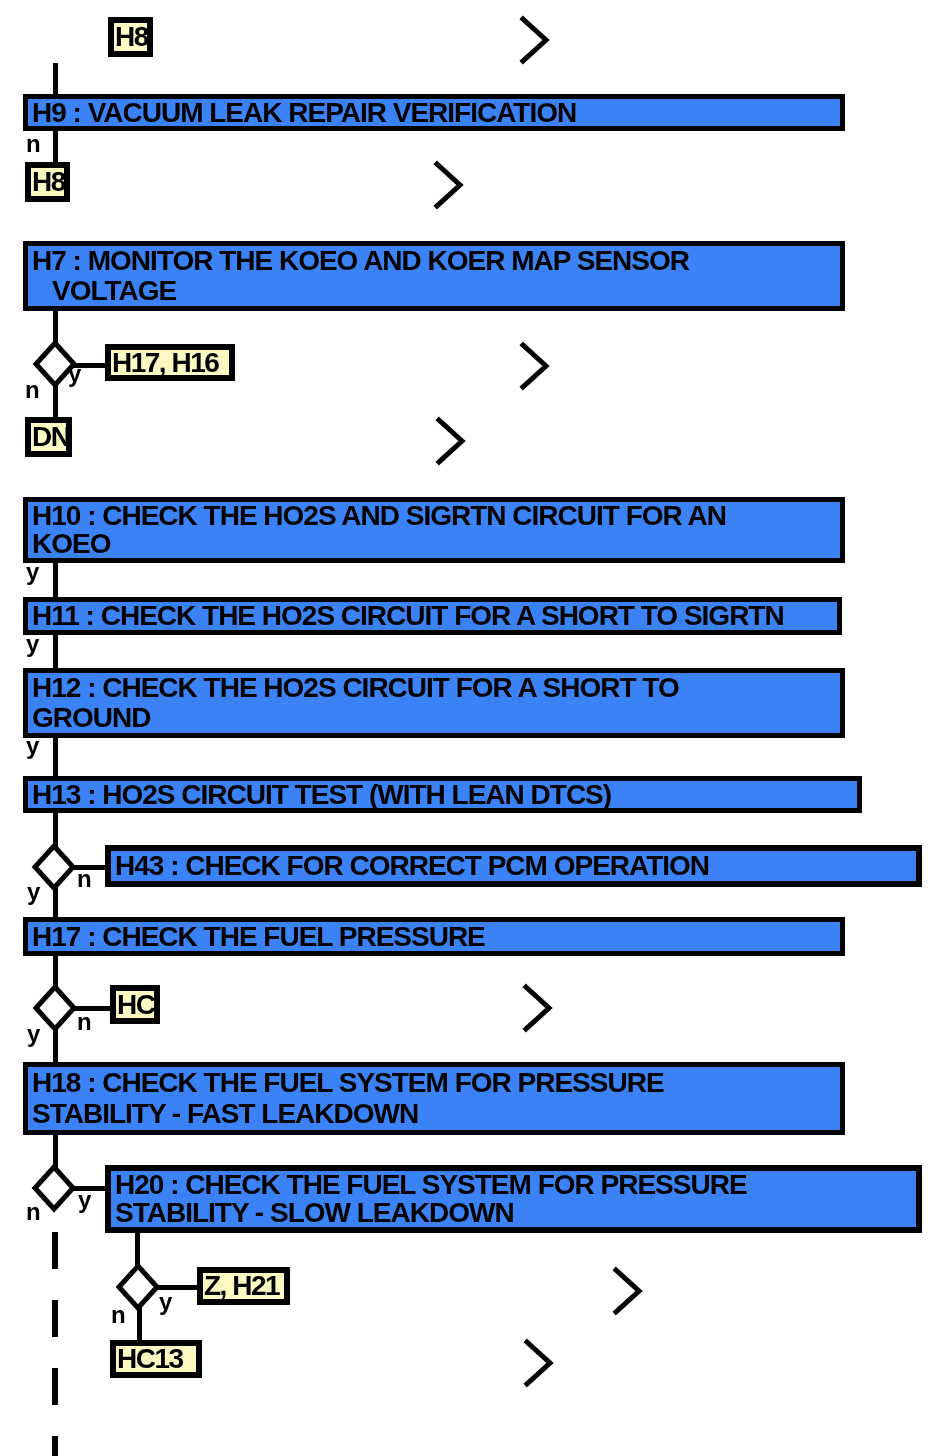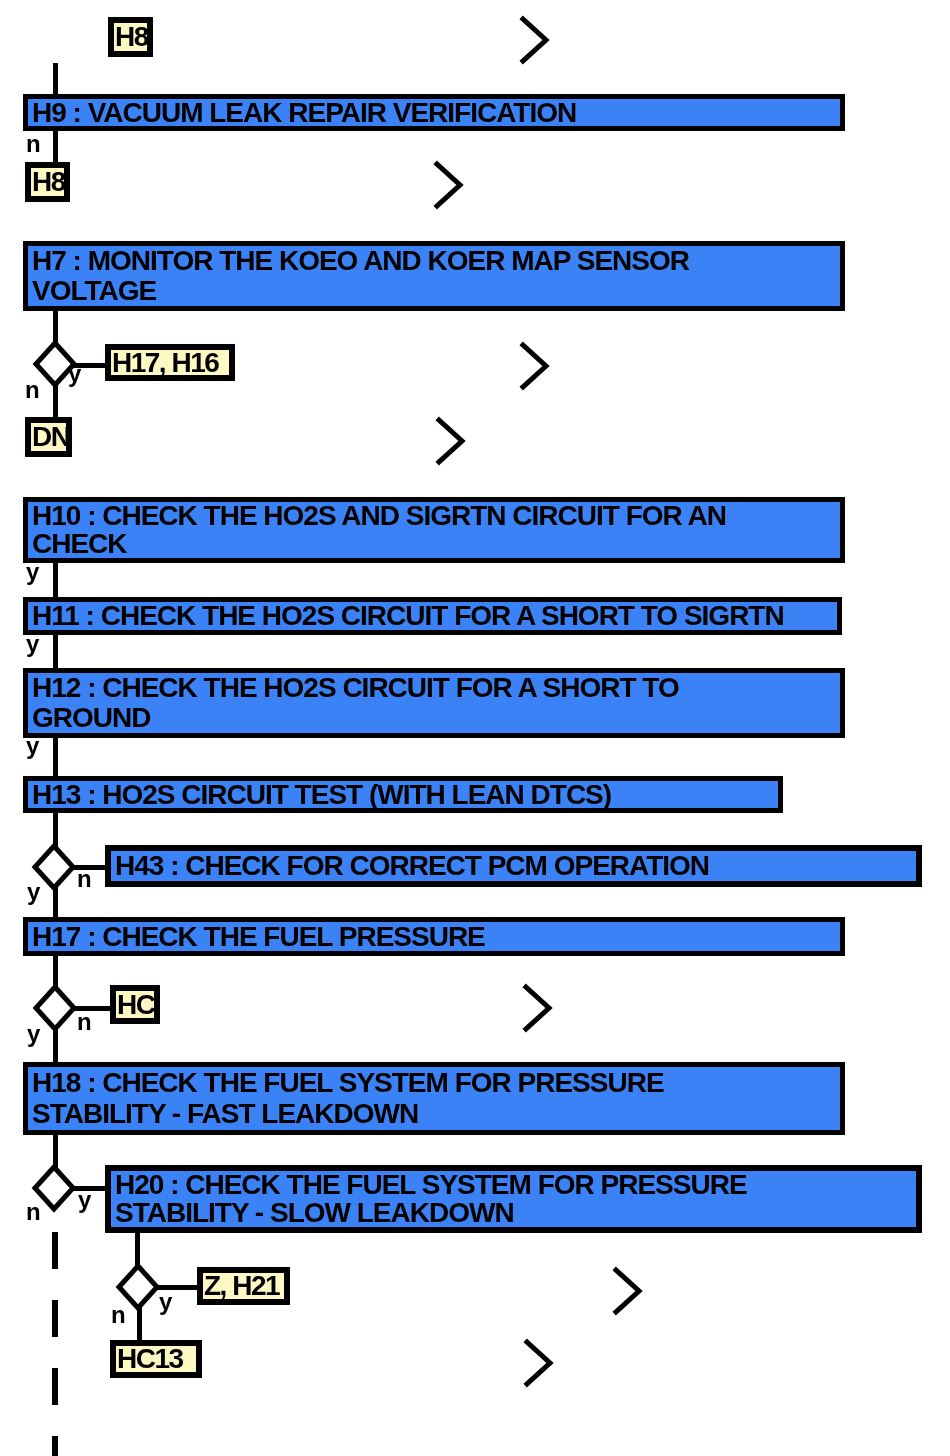--- a/index.html
+++ b/index.html
@@ -47,34 +47,34 @@
     <div class="conn" style="left: 73px; top: 1186px; width: 34px; height: 5px;"></div>
     <div class="conn" style="left: 135px; top: 1233px; width: 5px; height: 37px;"></div>
     <div class="conn" style="left: 157px; top: 1285px; width: 43px; height: 5px;"></div>
     <div class="conn" style="left: 137px; top: 1307px; width: 5px; height: 35px;"></div>
     <div class="dashed-conn" style="left: 52px; top: 1232px; width: 6px; height: 224px; background: repeating-linear-gradient(rgb(0, 0, 0) 0px, rgb(0, 0, 0) 37px, transparent 37px, transparent 68px);"></div>
     <div class="step-box" style="left: 23px; top: 94px; width: 822px; height: 37px; border-width: 5px;">
       <span class="ln" style="line-height: 27px;">H9 : VACUUM LEAK REPAIR VERIFICATION</span>
     </div>
     <div class="step-box" style="left: 23px; top: 241px; width: 822px; height: 70px; border-width: 5px;">
       <span class="ln" style="line-height: 30px;">H7 : MONITOR THE KOEO AND KOER MAP SENSOR</span>
-      <span class="ln" style="line-height: 30px;">VOLTAGE</span>
+      <span class="ln" style="line-height: 30px; margin-left: 20px;">VOLTAGE</span>
     </div>
     <div class="step-box" style="left: 23px; top: 497px; width: 822px; height: 66px; border-width: 5px;">
       <span class="ln" style="line-height: 28px;">H10 : CHECK THE HO2S AND SIGRTN CIRCUIT FOR AN</span>
-      <span class="ln" style="line-height: 28px;">CHECK</span>
+      <span class="ln" style="line-height: 28px;">KOEO</span>
     </div>
     <div class="step-box" style="left: 23px; top: 597px; width: 819px; height: 38px; border-width: 5px;">
       <span class="ln" style="line-height: 28px;">H11 : CHECK THE HO2S CIRCUIT FOR A SHORT TO SIGRTN</span>
     </div>
     <div class="step-box" style="left: 23px; top: 668px; width: 822px; height: 70px; border-width: 5px;">
       <span class="ln" style="line-height: 30px;">H12 : CHECK THE HO2S CIRCUIT FOR A SHORT TO</span>
       <span class="ln" style="line-height: 30px;">GROUND</span>
     </div>
-    <div class="step-box" style="left: 23px; top: 776px; width: 760px; height: 37px; border-width: 5px;">
+    <div class="step-box" style="left: 23px; top: 776px; width: 839px; height: 37px; border-width: 5px;">
       <span class="ln" style="line-height: 27px;">H13 : HO2S CIRCUIT TEST (WITH LEAN DTCS)</span>
     </div>
     <div class="step-box" style="left: 105px; top: 845px; width: 817px; height: 42px; border-width: 6px;">
       <span class="ln" style="line-height: 30px;">H43 : CHECK FOR CORRECT PCM OPERATION</span>
     </div>
     <div class="step-box" style="left: 23px; top: 917px; width: 822px; height: 39px; border-width: 5px;">
       <span class="ln" style="line-height: 29px;">H17 : CHECK THE FUEL PRESSURE</span>
     </div>
     <div class="step-box" style="left: 23px; top: 1062px; width: 822px; height: 73px; border-width: 5px;">
       <span class="ln" style="line-height: 31px;">H18 : CHECK THE FUEL SYSTEM FOR PRESSURE</span>

